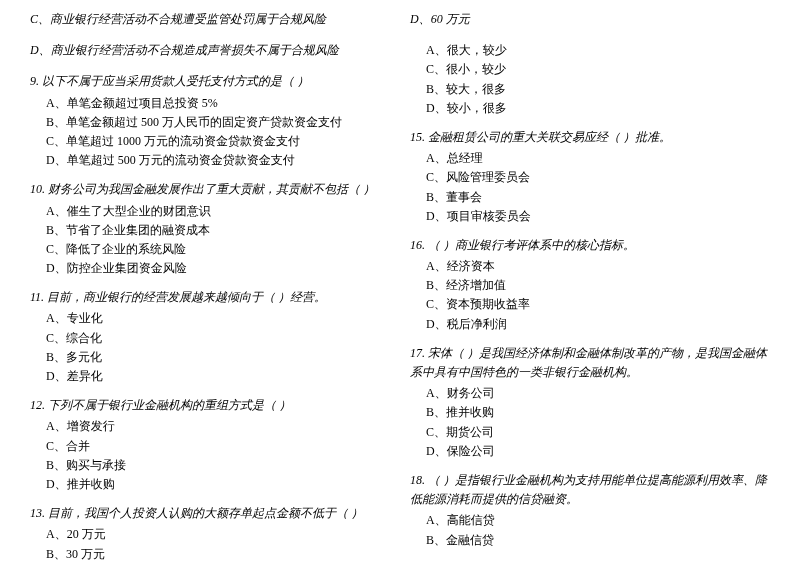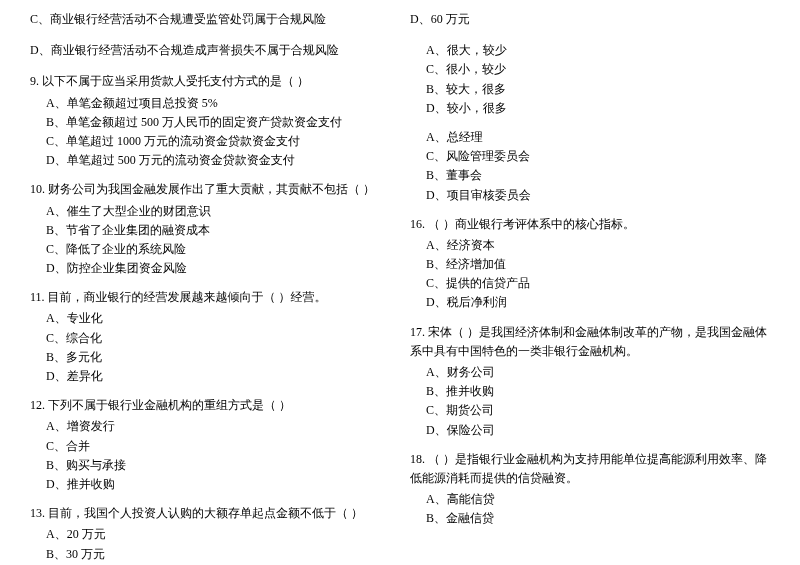--- a/index.html
+++ b/index.html
@@ -25,20 +25,21 @@
       display: flex;
       flex-direction: column;
       gap: 4px;
     }
     .question-block {
       margin-bottom: 6px;
     }
     .question-text {
       line-height: 1.6;
       margin-bottom: 2px;
+      font-style: italic;
     }
     .option {
       padding-left: 16px;
       line-height: 1.6;
     }
   </style>
 </head>
 <body>
 
 <div class="page-content">
@@ -101,31 +102,32 @@
     </div>
 
     <div class="question-block">
       <div class="option">A、很大，较少</div>
       <div class="option">C、很小，较少</div>
       <div class="option">B、较大，很多</div>
       <div class="option">D、较小，很多</div>
     </div>
 
     <div class="question-block">
+      <div class="question-text">15. 金融租赁公司的重大关联交易应经（    ）批准。</div>
       <div class="option">A、总经理</div>
       <div class="option">C、风险管理委员会</div>
       <div class="option">B、董事会</div>
       <div class="option">D、项目审核委员会</div>
     </div>
 
     <div class="question-block">
       <div class="question-text">16. （    ）商业银行考评体系中的核心指标。</div>
       <div class="option">A、经济资本</div>
       <div class="option">B、经济增加值</div>
-      <div class="option">C、提供的信贷产品</div>
+      <div class="option">C、资本预期收益率</div>
       <div class="option">D、税后净利润</div>
     </div>
 
     <div class="question-block">
       <div class="question-text">17. 宋体（    ）是我国经济体制和金融体制改革的产物，是我国金融体系中具有中国特色的一类非银行金融机构。</div>
       <div class="option">A、财务公司</div>
       <div class="option">B、推并收购</div>
       <div class="option">C、期货公司</div>
       <div class="option">D、保险公司</div>
     </div>

